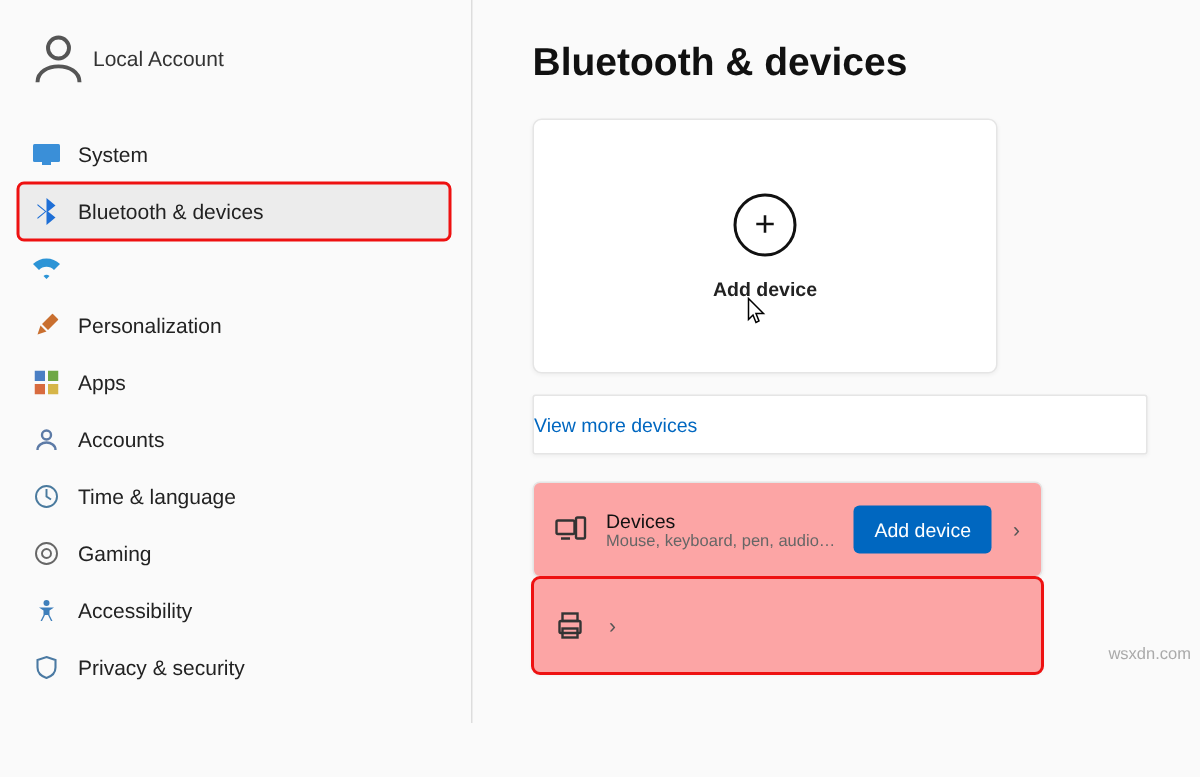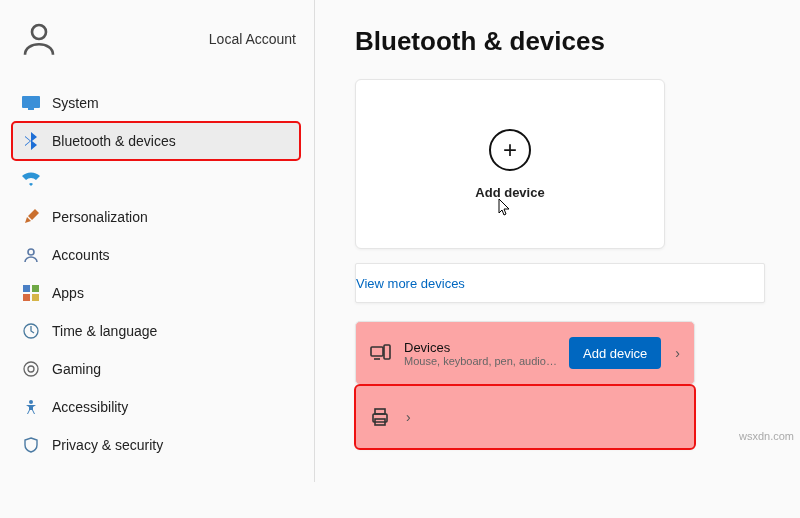--- a/index.html
+++ b/index.html
@@ -5,21 +5,21 @@
   * { box-sizing: border-box; font-family: "Segoe UI", Arial, sans-serif; }
   body { margin:0; background:#f7f7f7; width:800px; height:518px; overflow:hidden; }
   .window { width:800px; height:518px; background:#fafafa; position:relative; }
   .titlebar { height:36px; display:flex; align-items:center; padding:0 6px; }
   .tb-back { width:28px; height:28px; display:flex; align-items:center; justify-content:center; color:#444; }
   .tb-title { font-size:13px; color:#222; margin-left:6px; }
   .tb-spacer { flex:1; }
   .tb-btn { width:40px; height:28px; display:flex; align-items:center; justify-content:center; color:#444; font-size:12px; }
   .content { display:flex; height:calc(100% - 36px); }
   .sidebar { width:315px; padding:8px 14px 0 12px; border-right:1px solid #ddd; }
-  .account { display:flex; align-items:center; gap:12px; padding:10px 4px 18px 6px;justify-content:space-between; }
+  .account { display:flex; align-items:center; gap:2px; padding:10px 4px 18px 6px; }
   .avatar { width:42px; height:42px; color:#555; }
   .account-name { font-size:14px; color:#333; }
   .search { position:relative; margin-bottom:8px; }
   .search input { width:100%; height:34px; border:none; border-bottom:1px solid #888; background:#fdfdfd; padding:0 34px 0 10px; font-size:13px; border-radius:4px 4px 0 0; outline:none; }
   .search .sicon { position:absolute; right:10px; top:8px; color:#666; }
   .nav { margin-top:6px; }
   .nav-item { display:flex; align-items:center; gap:12px; height:38px; padding:0 10px; border-radius:4px; font-size:14px; color:#222; cursor:pointer; }
   .nav-item.active { background:#ececec; }
   .nav-item.hl { outline:2px solid #e11; outline-offset:-1px; }
   .nav-icon { width:18px; height:18px; display:flex; align-items:center; justify-content:center; }
@@ -86,37 +86,37 @@
         <div class="nav-item">
           <span class="nav-icon">
               <svg width="16" height="16" viewBox="0 0 16 16" fill="#c96f2f">
                 <path d="M2 14l2-6 4 4-6 2zM5 7l7-7 4 4-7 7z"></path>
               </svg>
             </span>
           <span>Personalization</span>
         </div>
         <div class="nav-item">
           <span class="nav-icon">
-              <svg width="16" height="16" viewBox="0 0 16 16" fill="none" stroke="#5c7aa6" stroke-width="1.6">
-                <circle cx="8" cy="5" r="3"></circle>
-                <path d="M2 15c0-3 3-5 6-5s6 2 6 5"></path>
-              </svg>
-            </span>
-          <span>Accounts</span>
-        </div>
-        <div class="nav-item">
-          <span class="nav-icon">
               <svg width="16" height="16" viewBox="0 0 16 16">
                 <rect x="0" y="0" width="7" height="7" fill="#4a7fc4"></rect>
                 <rect x="9" y="0" width="7" height="7" fill="#6fa845"></rect>
                 <rect x="0" y="9" width="7" height="7" fill="#d86b3f"></rect>
                 <rect x="9" y="9" width="7" height="7" fill="#d6b548"></rect>
               </svg>
             </span>
           <span>Apps</span>
+        </div>
+        <div class="nav-item">
+          <span class="nav-icon">
+              <svg width="16" height="16" viewBox="0 0 16 16" fill="none" stroke="#5c7aa6" stroke-width="1.6">
+                <circle cx="8" cy="5" r="3"></circle>
+                <path d="M2 15c0-3 3-5 6-5s6 2 6 5"></path>
+              </svg>
+            </span>
+          <span>Accounts</span>
         </div>
         <div class="nav-item">
           <span class="nav-icon">
               <svg width="16" height="16" viewBox="0 0 16 16" fill="none" stroke="#4a7a9e" stroke-width="1.3">
                 <circle cx="8" cy="8" r="7"></circle>
                 <path d="M8 3v5l3 2"></path>
               </svg>
             </span>
           <span>Time &amp; language</span>
         </div>

